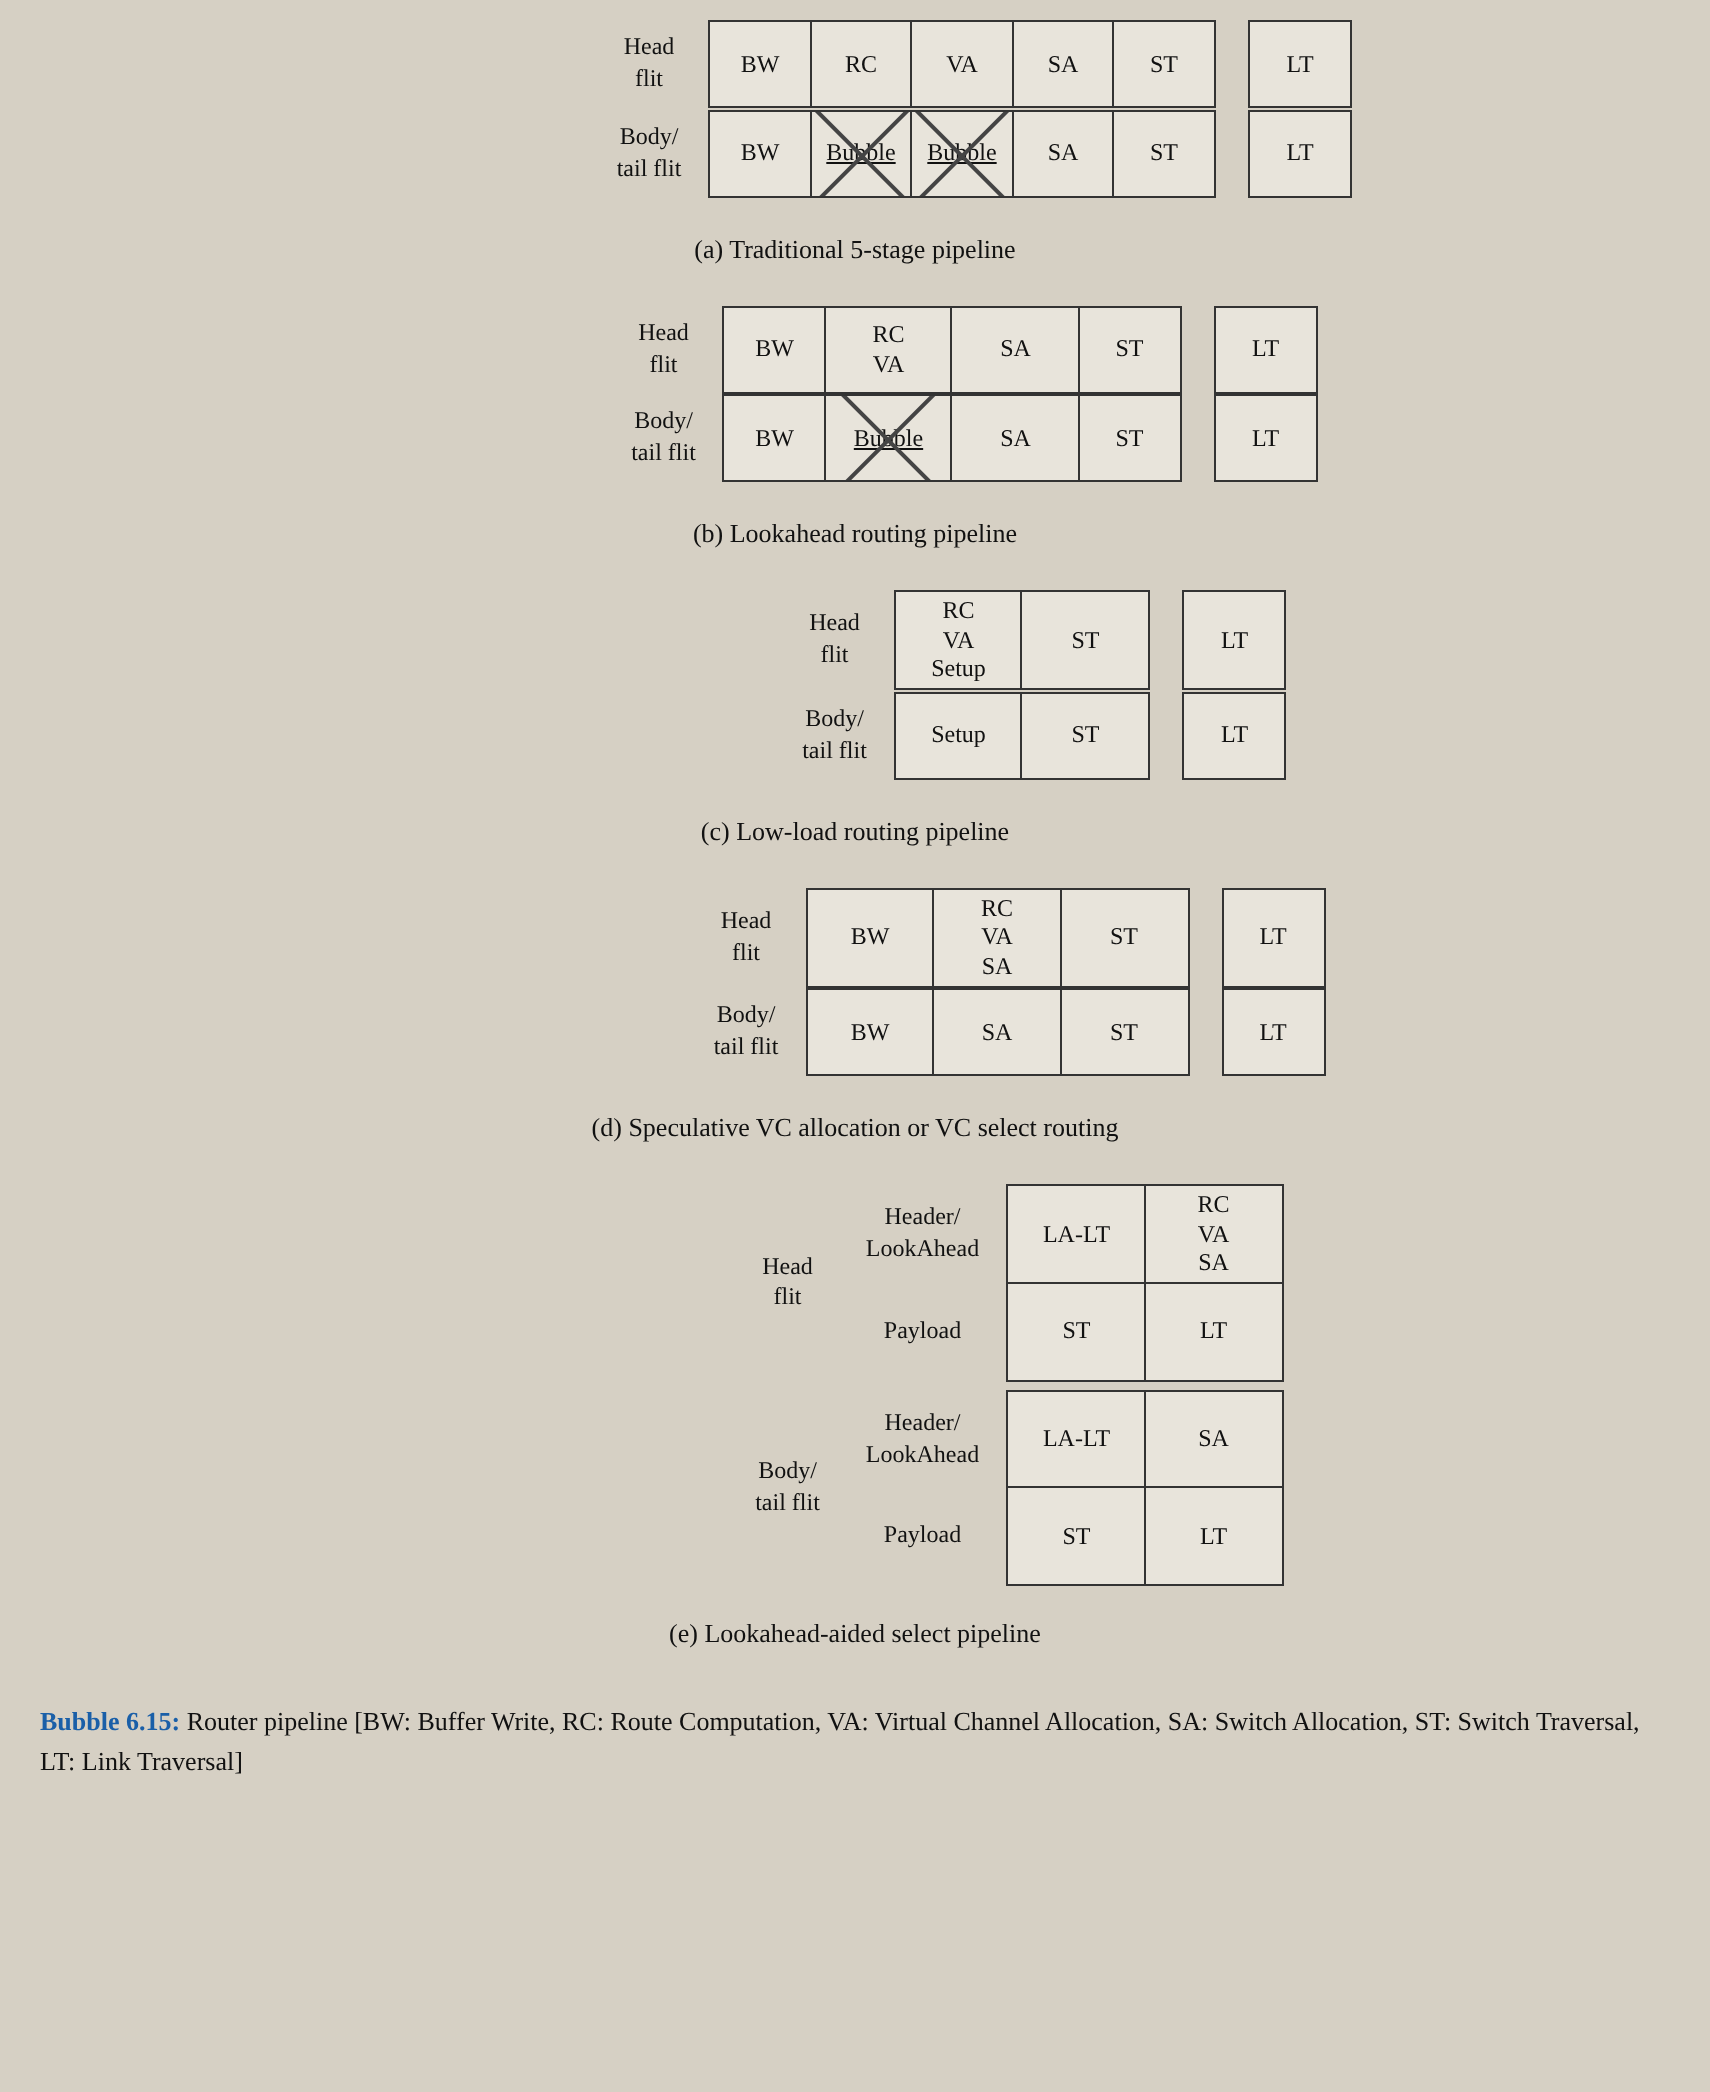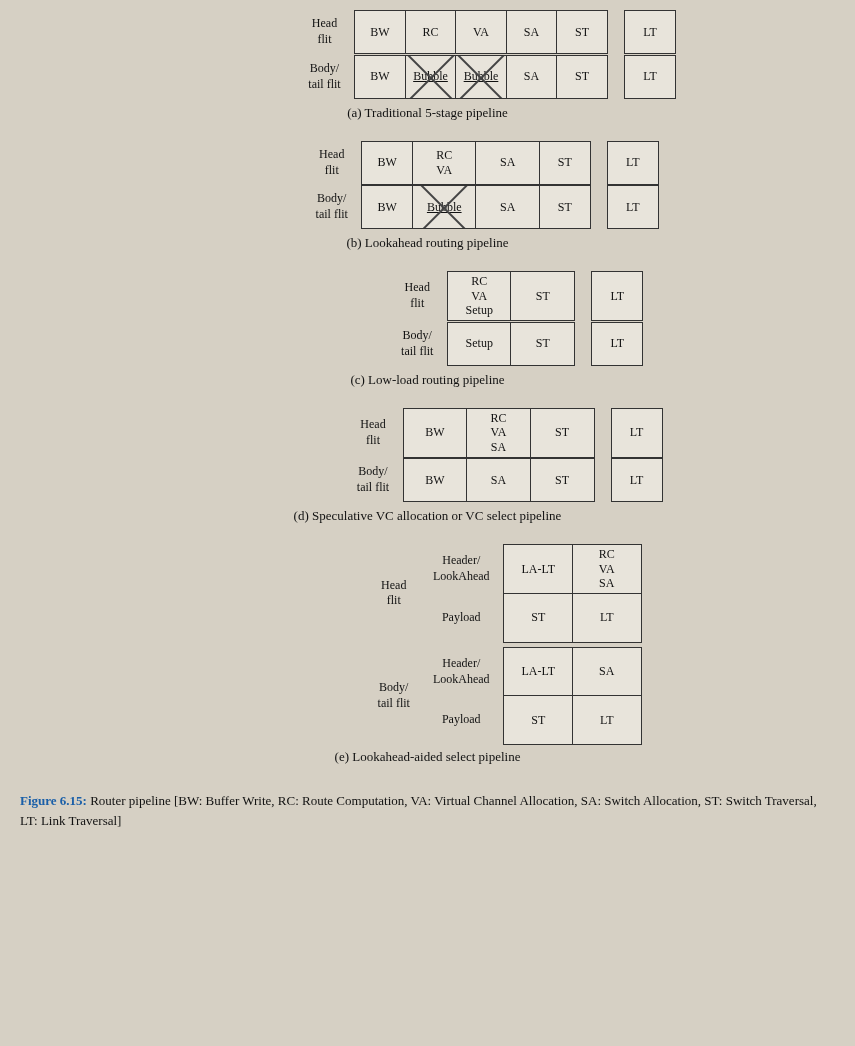--- a/index.html
+++ b/index.html
@@ -60,21 +60,21 @@
       top: 50%;
       left: -20%;
       transform-origin: center;
     }
     .cell-bubble::before { transform: rotate(45deg); }
     .cell-bubble::after { transform: rotate(-45deg); }
 
     .caption {
       text-align: right;
       font-size: 13px;
-      margin-top: 4px;
+      margin-top: 16px;
       margin-bottom: 2px;
     }
 
     .section-wrapper {
       display: flex;
       flex-direction: column;
       align-items: center;
     }
 
     .figure-caption {
@@ -173,21 +173,21 @@
     </div>
 
     <div class="pipeline-row" style="margin-top:-1.5px;">
       <div class="row-label">Body/<br>tail flit</div>
       <div class="cell cell-w65 cell-h44">BW</div>
       <div class="cell cell-w65 cell-h44" style="margin-left:-1.5px;">SA</div>
       <div class="cell cell-w65 cell-h44" style="margin-left:-1.5px;">ST</div>
       <div class="cell cell-w52 cell-h44" style="margin-left:16px;">LT</div>
     </div>
   </div>
-  <div class="caption">(d) Speculative VC allocation or VC select pipeline</div>
+  <div class="caption">(d) Speculative VC allocation or VC select routing</div>
 </div>
 
 <div class="diagram-section section-wrapper">
   <div style="display:flex; flex-direction:column; align-items:flex-start; margin-left:155px;">
 
     <div style="display:flex; align-items:stretch; margin-bottom:0;">
 
       <div style="display:flex; align-items:center; justify-content:center; min-width:55px; padding-right:4px; font-size:12px; text-align:center; line-height:1.3;">Head<br>flit</div>
 
       <div style="display:flex; flex-direction:column;">
@@ -223,14 +223,14 @@
           <div class="cell" style="width:70px; height:50px; margin-left:-1.5px;">LT</div>
         </div>
       </div>
     </div>
 
   </div>
   <div class="caption">(e) Lookahead-aided select pipeline</div>
 </div>
 
 <div class="figure-caption">
-  <span class="fig-label">Figure 6.15:</span><span>  Router pipeline [BW: Buffer Write, RC: Route Computation, VA: Virtual Channel Allocation, SA: Switch Allocation, ST: Switch Traversal, LT: Link Traversal]</span>
+  <span class="fig-label">Bubble 6.15:</span><span>  Router pipeline [BW: Buffer Write, RC: Route Computation, VA: Virtual Channel Allocation, SA: Switch Allocation, ST: Switch Traversal, LT: Link Traversal]</span>
 </div>
 
 </body></html>

